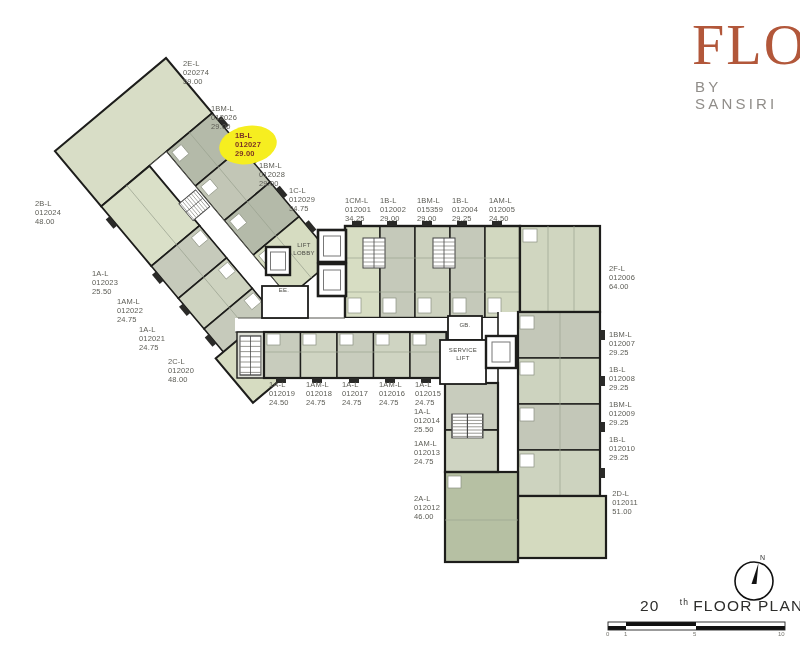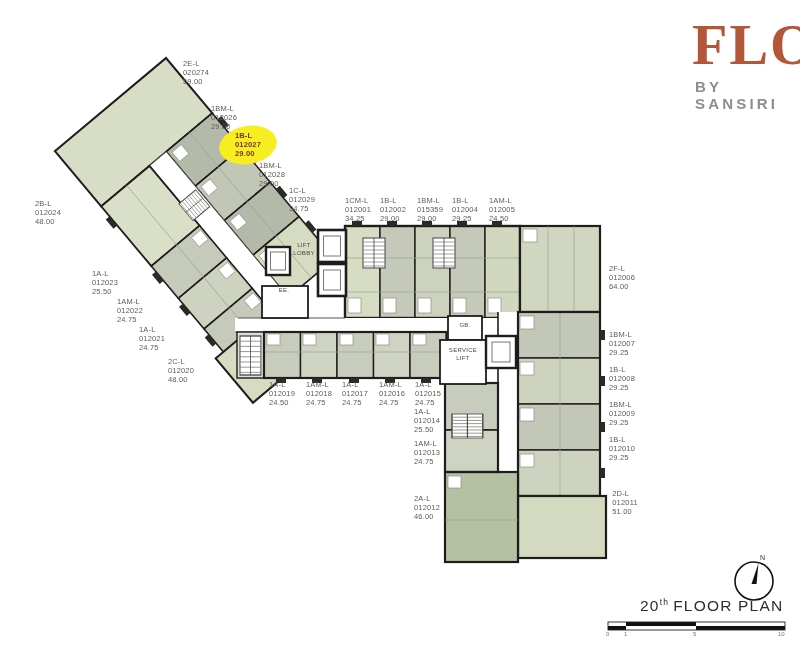--- a/index.html
+++ b/index.html
@@ -8,27 +8,27 @@
   svg{position:absolute;left:0;top:0;}
   .ulabel{position:absolute;transform:translateX(-50%);text-align:left;
           font-size:7.5px;line-height:9px;color:#5c5c55;letter-spacing:.2px;white-space:nowrap;}
   .ulabel span{display:block;}
   .ulabel.hl{color:#7c3424;font-weight:bold;}
   .blob{position:absolute;left:219px;top:126px;width:58px;height:38px;background:#f6ee20;
         border-radius:50%;transform:rotate(-10deg);}
   .core-label{position:absolute;transform:translateX(-50%);text-align:center;
               font-size:6px;line-height:7.5px;color:#4a4a44;letter-spacing:.3px;white-space:nowrap;}
   .core-label span{display:block;}
-  .logo{position:absolute;left:692px;top:14px;width:108px;font-weight:bold;}
+  .logo{position:absolute;left:692px;top:14px;width:108px;}
   .logo-name{font-family:"Liberation Serif",serif;font-size:58px;line-height:62px;
              color:#b2573a;letter-spacing:2px;}
   .logo-sub{font-size:15px;letter-spacing:3.2px;color:#908d89;margin:2px 0 0 3px;}
   .plan-title{position:absolute;left:640px;top:597px;font-size:15.5px;color:#2e2e2c;
               letter-spacing:1.2px;white-space:nowrap;}
-  .plan-title sup{font-size:8.5px;}
+  .plan-title sup{font-size:8.5px;margin-left:20px;}
   .plan-title .tword{margin-left:4px;margin-top:39px;}
   .scale-num{position:absolute;font-size:6px;color:#77766f;}
   .north-label{position:absolute;font-size:7px;color:#333;}
 </style>
 </head>
 <body>
 
 <div class="stage">
 
 <svg width="800" height="653" viewBox="0 0 800 653">

